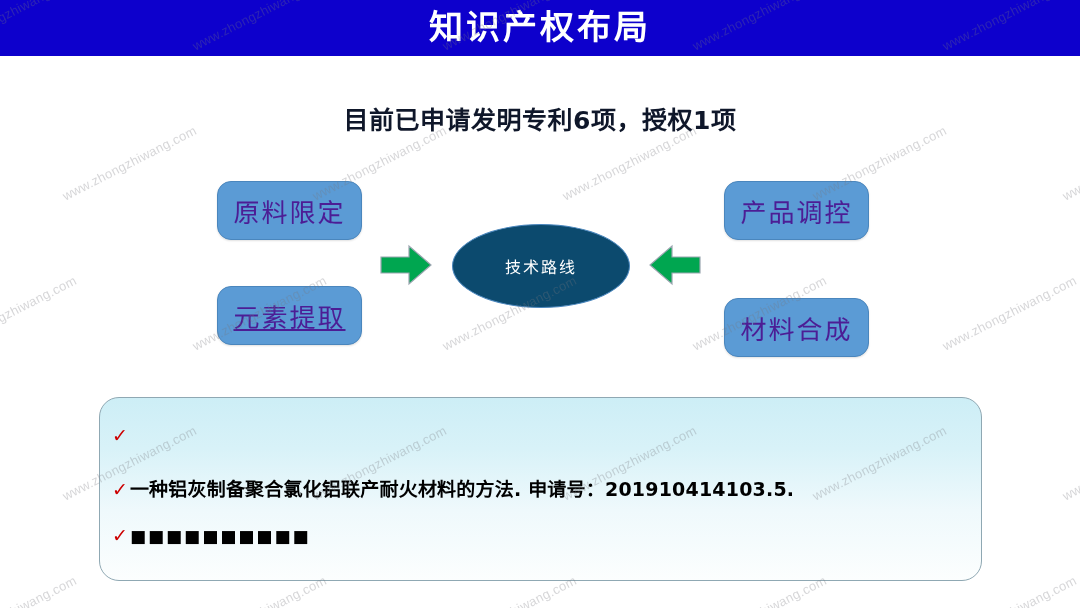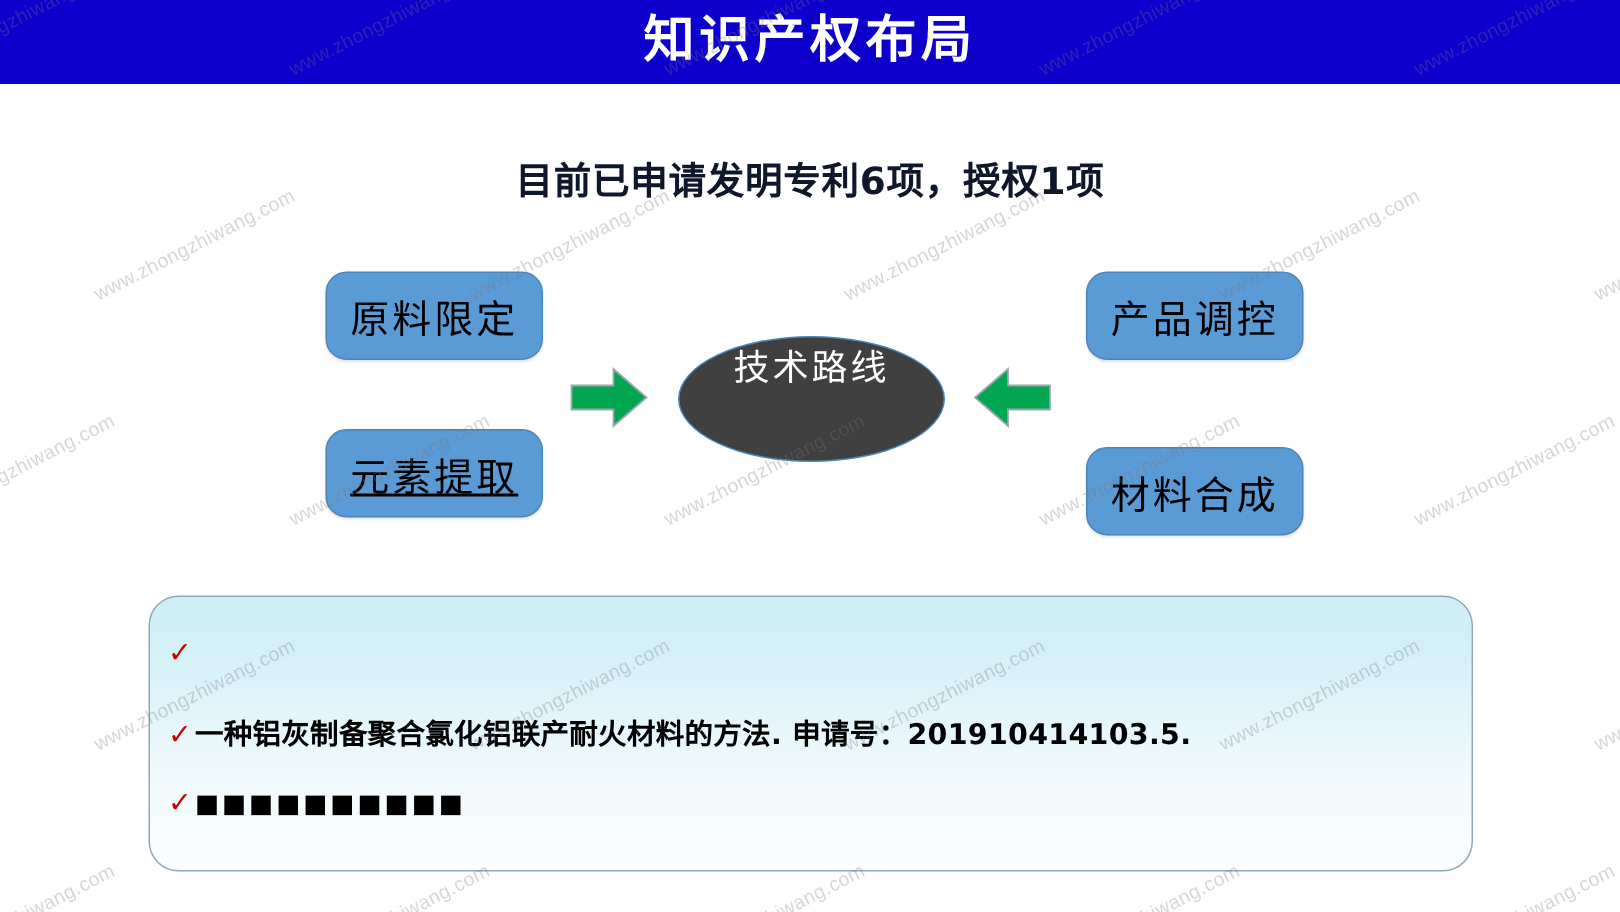--- a/index.html
+++ b/index.html
@@ -95,48 +95,48 @@
     width: 1080px;
     height: 608px;
     z-index: 20;
   }
 
   .node-box {
     position: absolute;
     background: #5B9BD5;
     border: 1px solid #4a86bd;
     border-radius: 14px;
-    color: #000000;
+    color: #4c1d95;
     font-size: 26px;
     font-weight: normal;
     display: flex;
     align-items: center;
     justify-content: center;
     letter-spacing: 2px;
     box-shadow: 0 1px 2px rgba(0,0,0,0.12);
     font-family: "DejaVu Sans", "Liberation Sans", sans-serif;
   }
   #box-raw-material  { left: 217px; top: 181px; width: 143px; height: 57px; }
   #box-element       { left: 217px; top: 286px; width: 143px; height: 57px; text-decoration: underline; }
   #box-product       { left: 724px; top: 181px; width: 143px; height: 57px; font-family: Liberation Serif, serif; }
   #box-material      { left: 724px; top: 298px; width: 143px; height: 57px; }
 
   #ellipse-center {
     position: absolute;
     left: 452px;
     top: 224px;
     width: 176px;
     height: 82px;
-    background: #404040;
+    background: #0c4a6e;
     border: 1px solid #4a86bd;
     border-radius: 50%;
     color: #ffffff;
-    font-size: 24px;
+    font-size: 16px;
     display: flex;
-    align-items: flex-start;
+    align-items: center;
     justify-content: center;
     letter-spacing: 2px;
     font-family: "DejaVu Sans", "Liberation Sans", sans-serif;
   }
 
   .arrow-wrap {
     position: absolute;
     width: 54px;
     height: 44px;
   }

